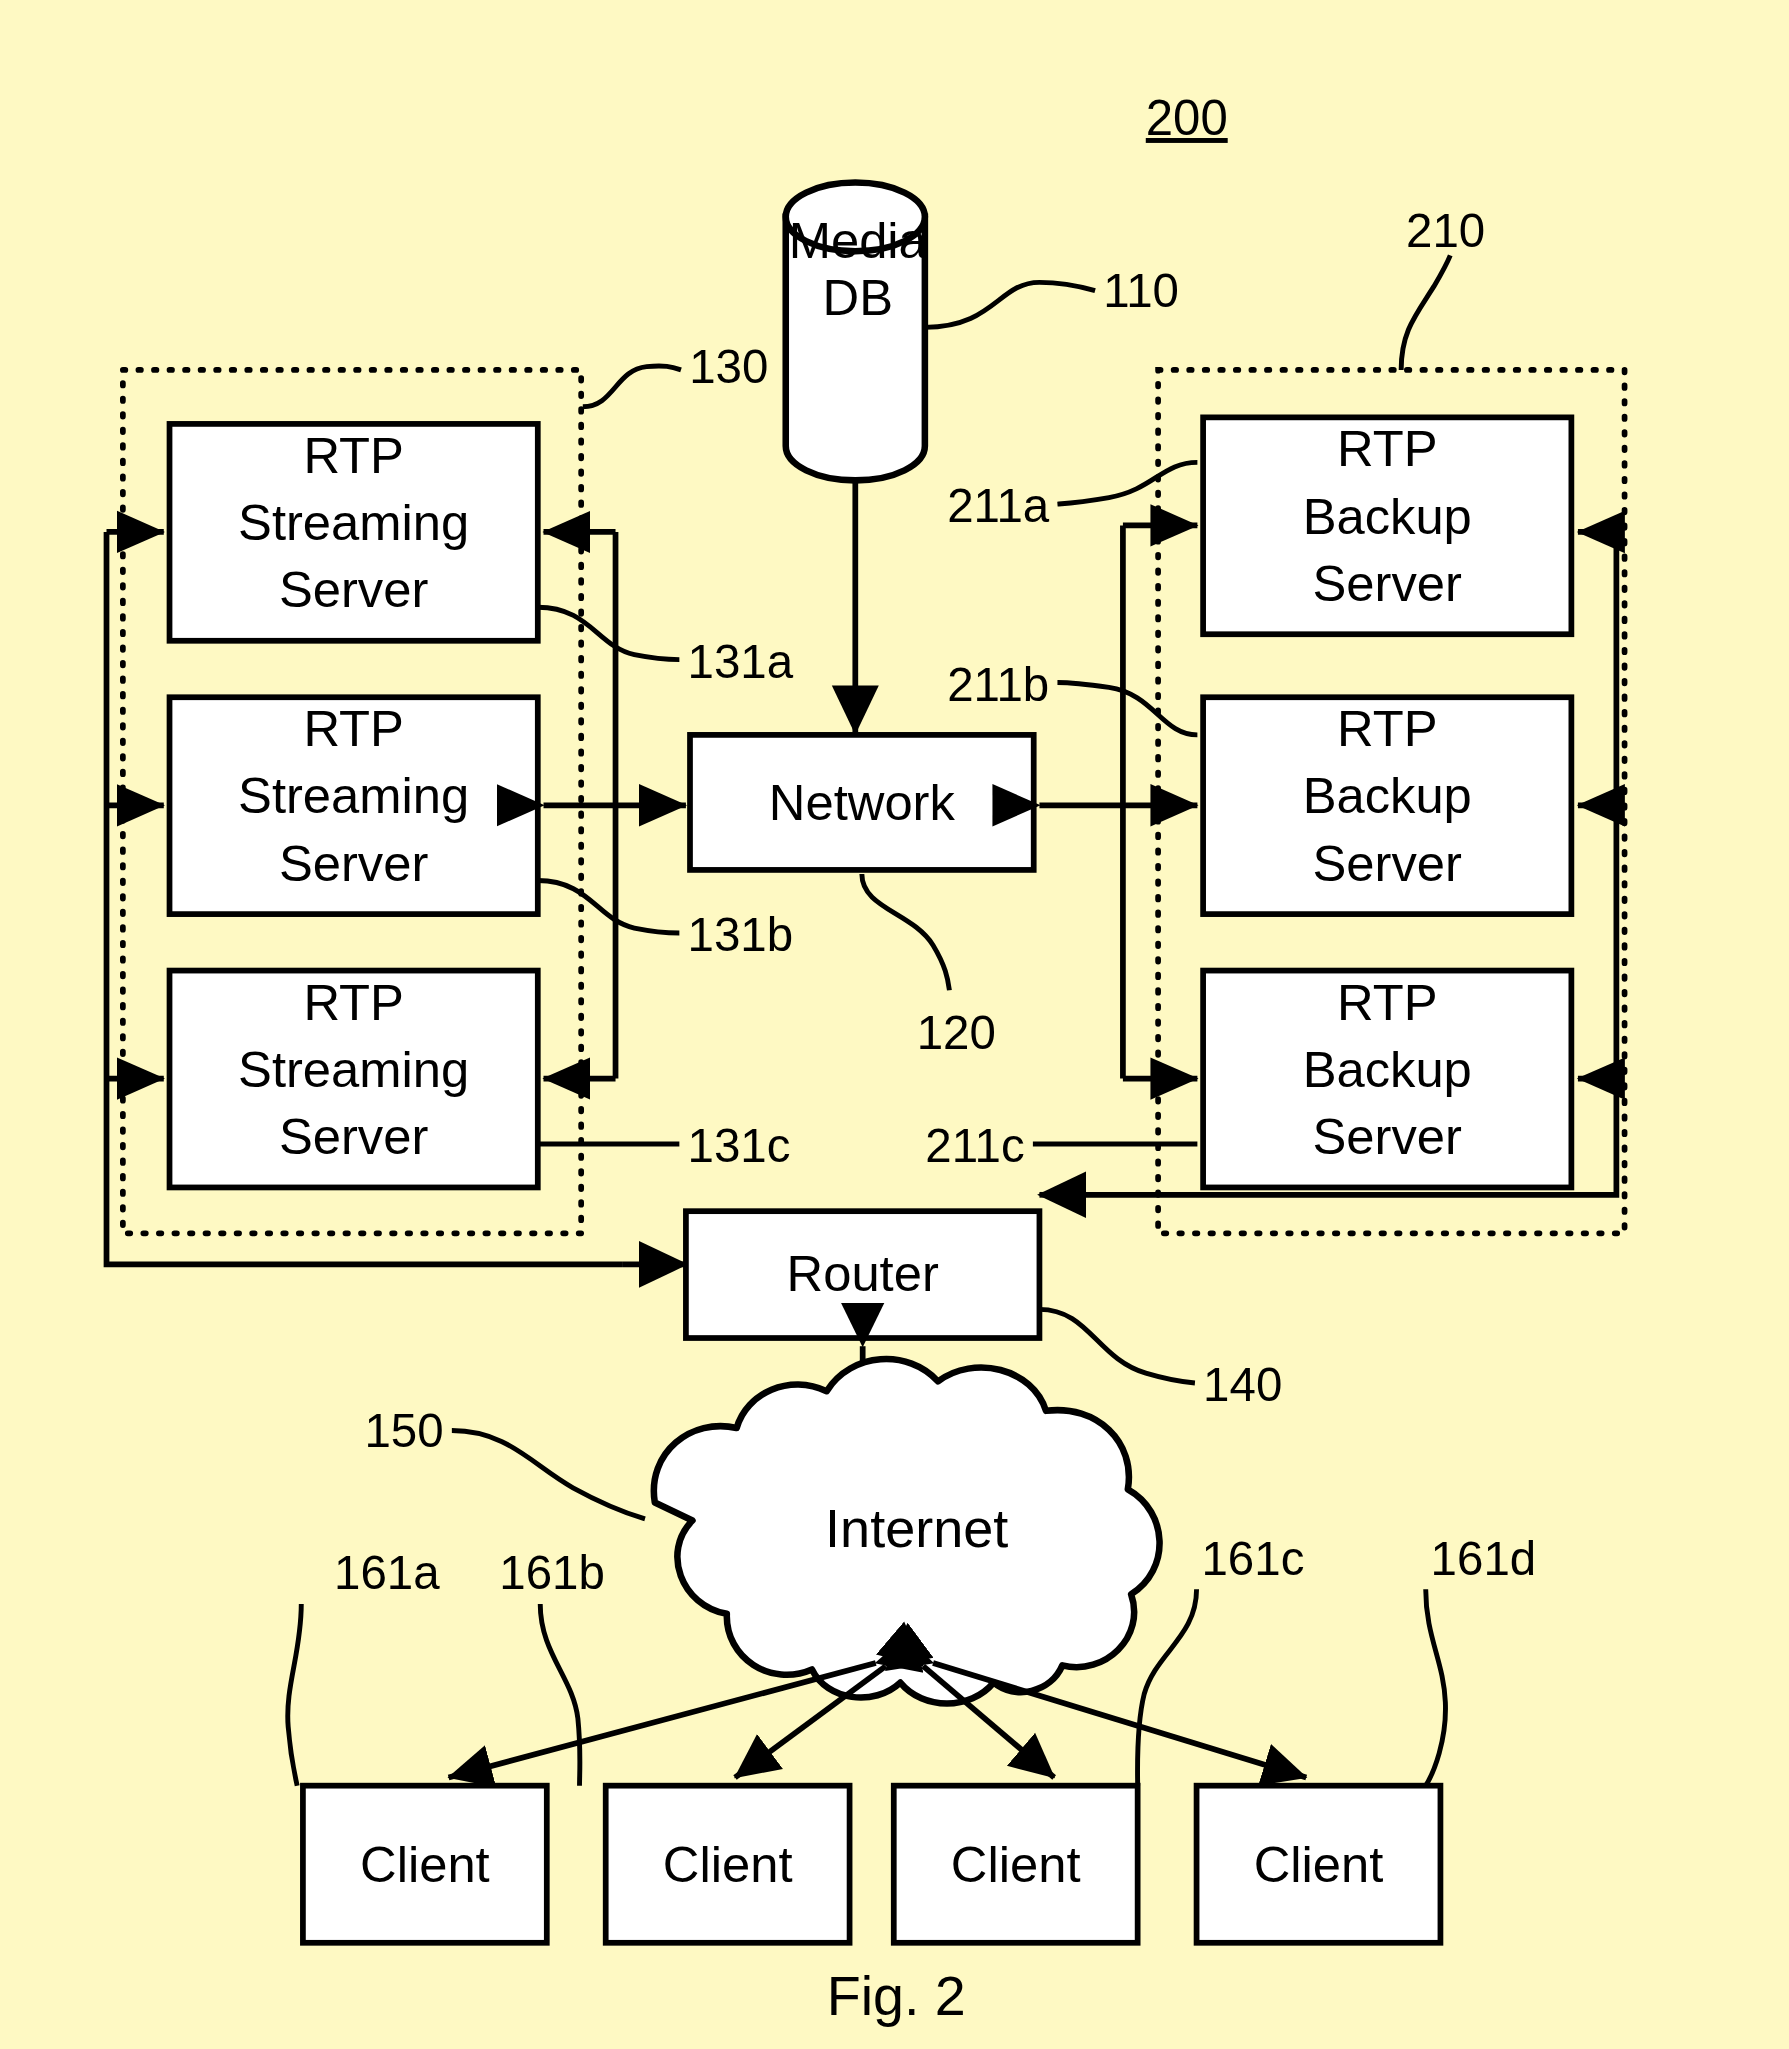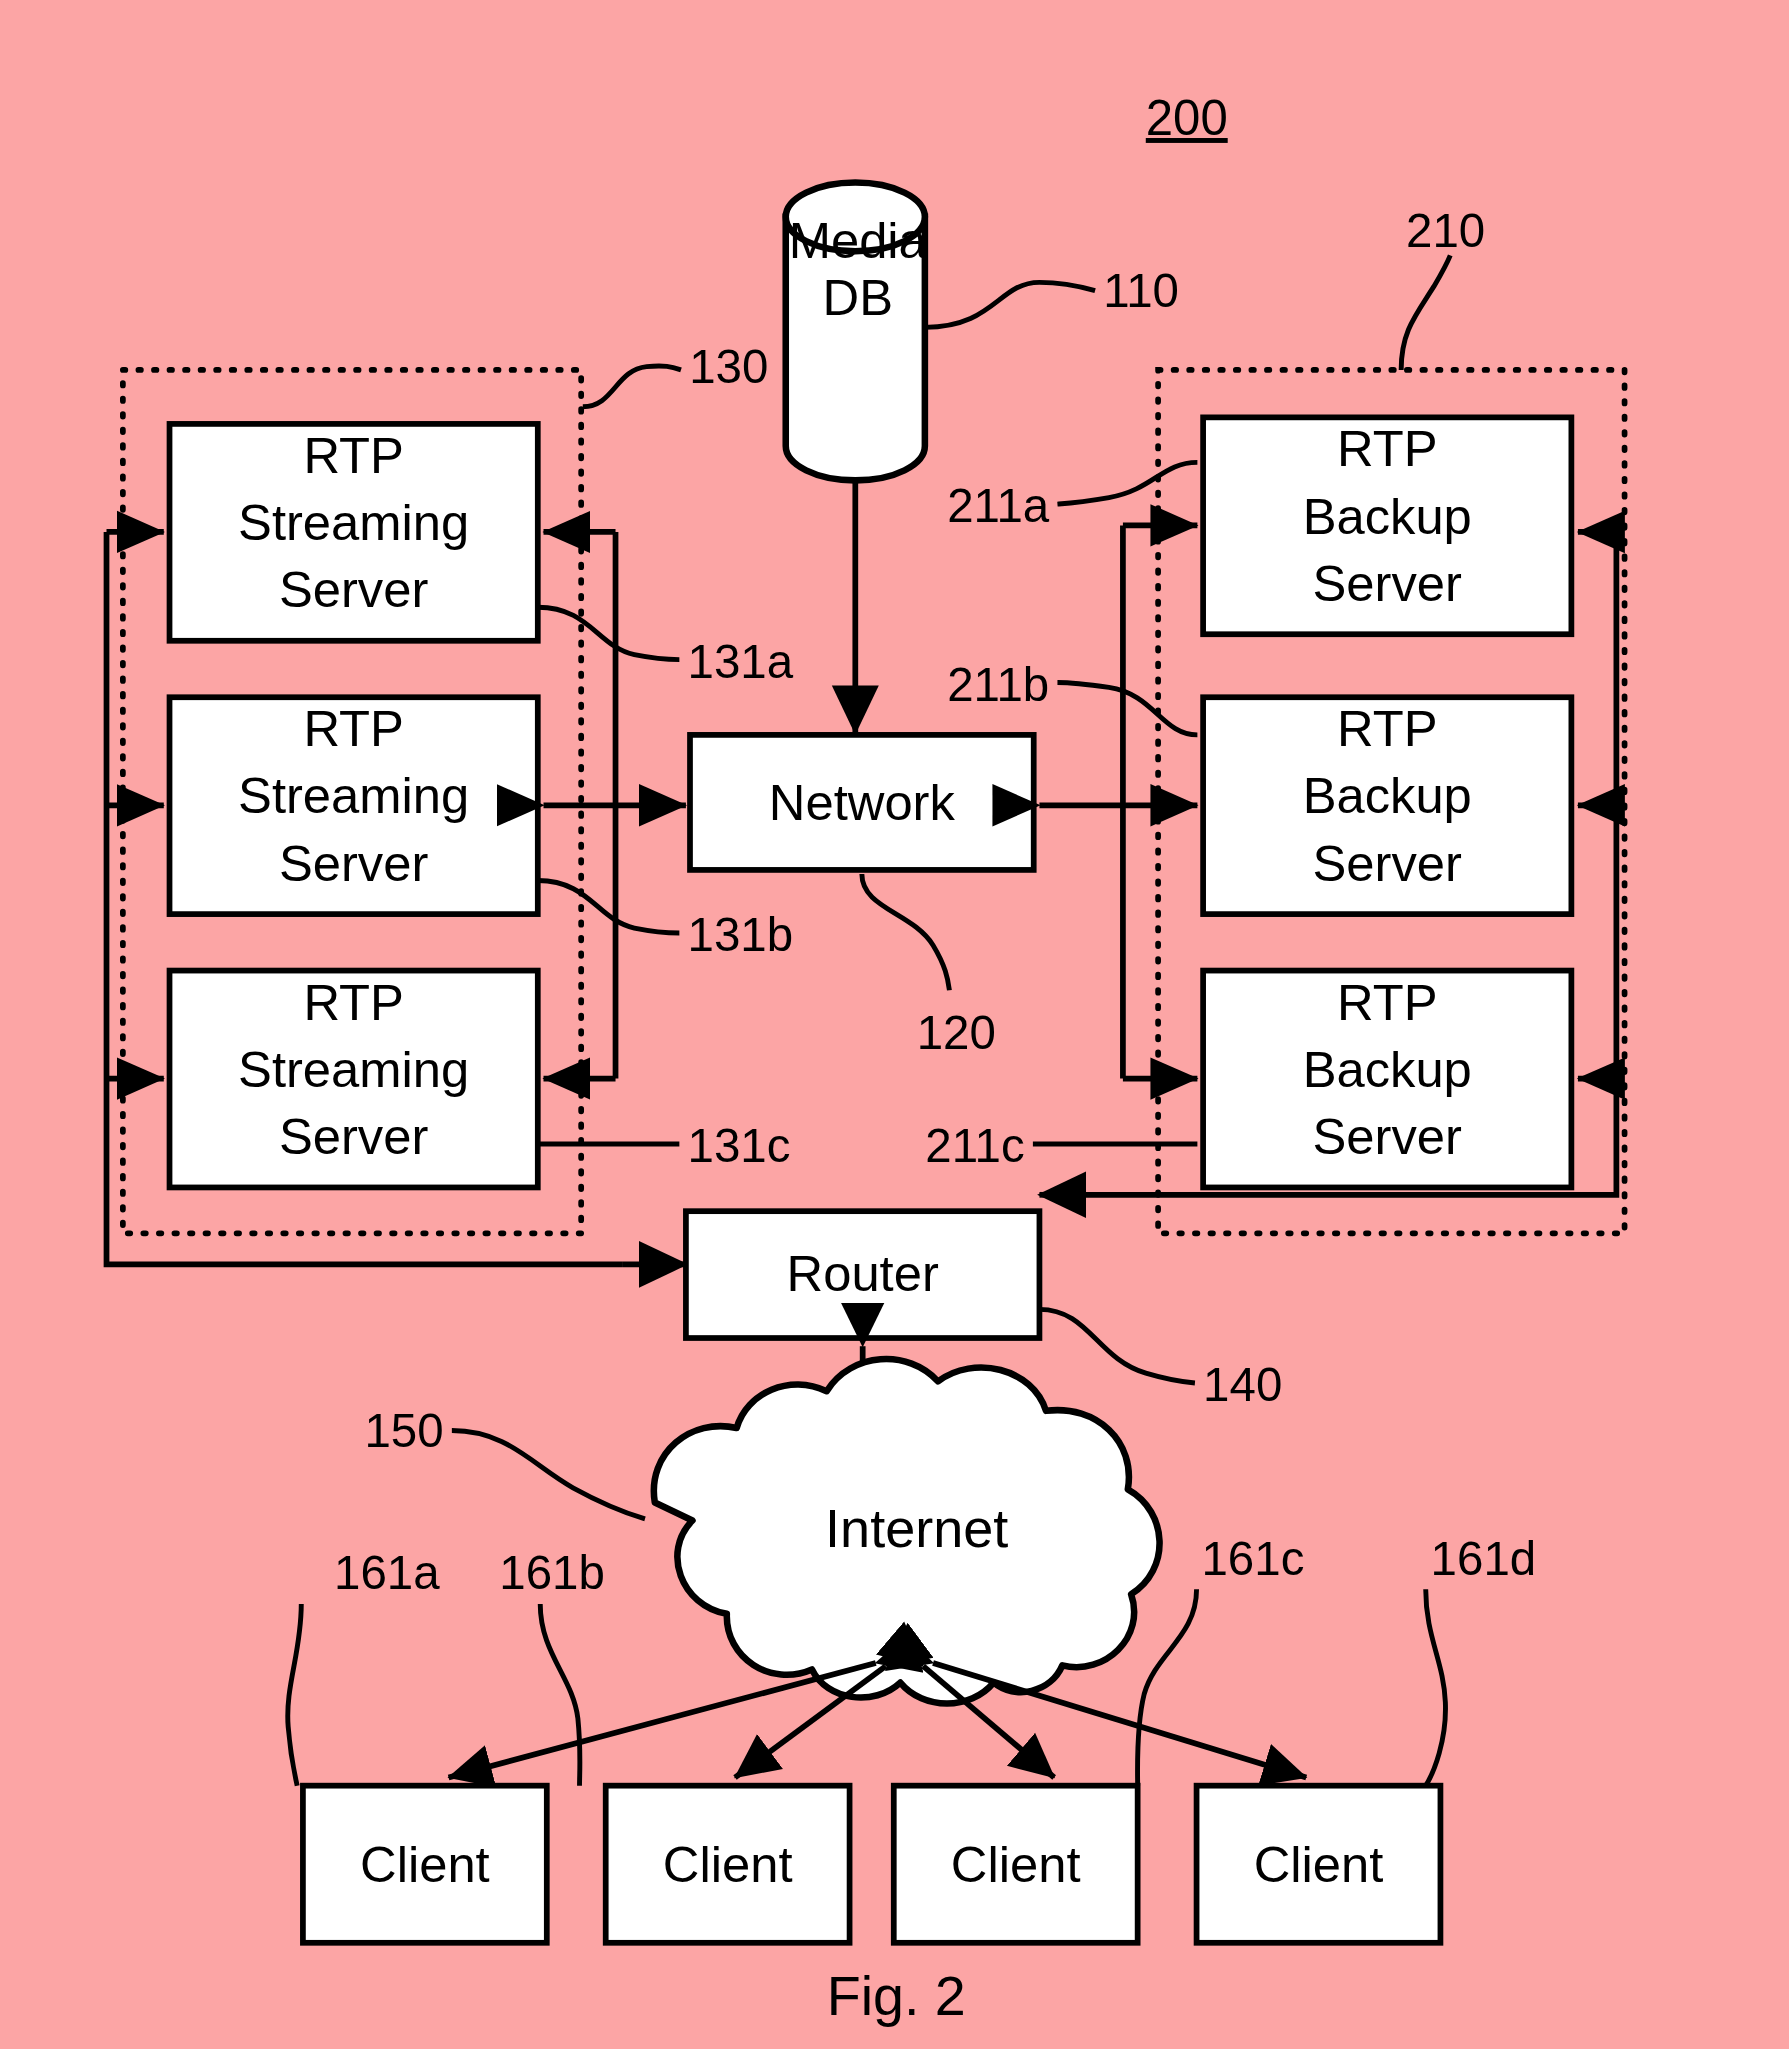--- a/index.html
+++ b/index.html
@@ -11,21 +11,21 @@
     width: 1790px;
     height: 2050px;
     font-family: "Liberation Sans", sans-serif;
     color: #000000;
     overflow: hidden;
   }
   #figure-root {
     position: relative;
     width: 1790px;
     height: 2050px;
-    background: #fca5a5;
+    background: #fef9c3;
   }
   svg.diagram {
     display: block;
     width: 1790px;
     height: 2050px;
   }
   .box-rect {
     fill: #ffffff;
     stroke: #000000;
     stroke-width: 7;

